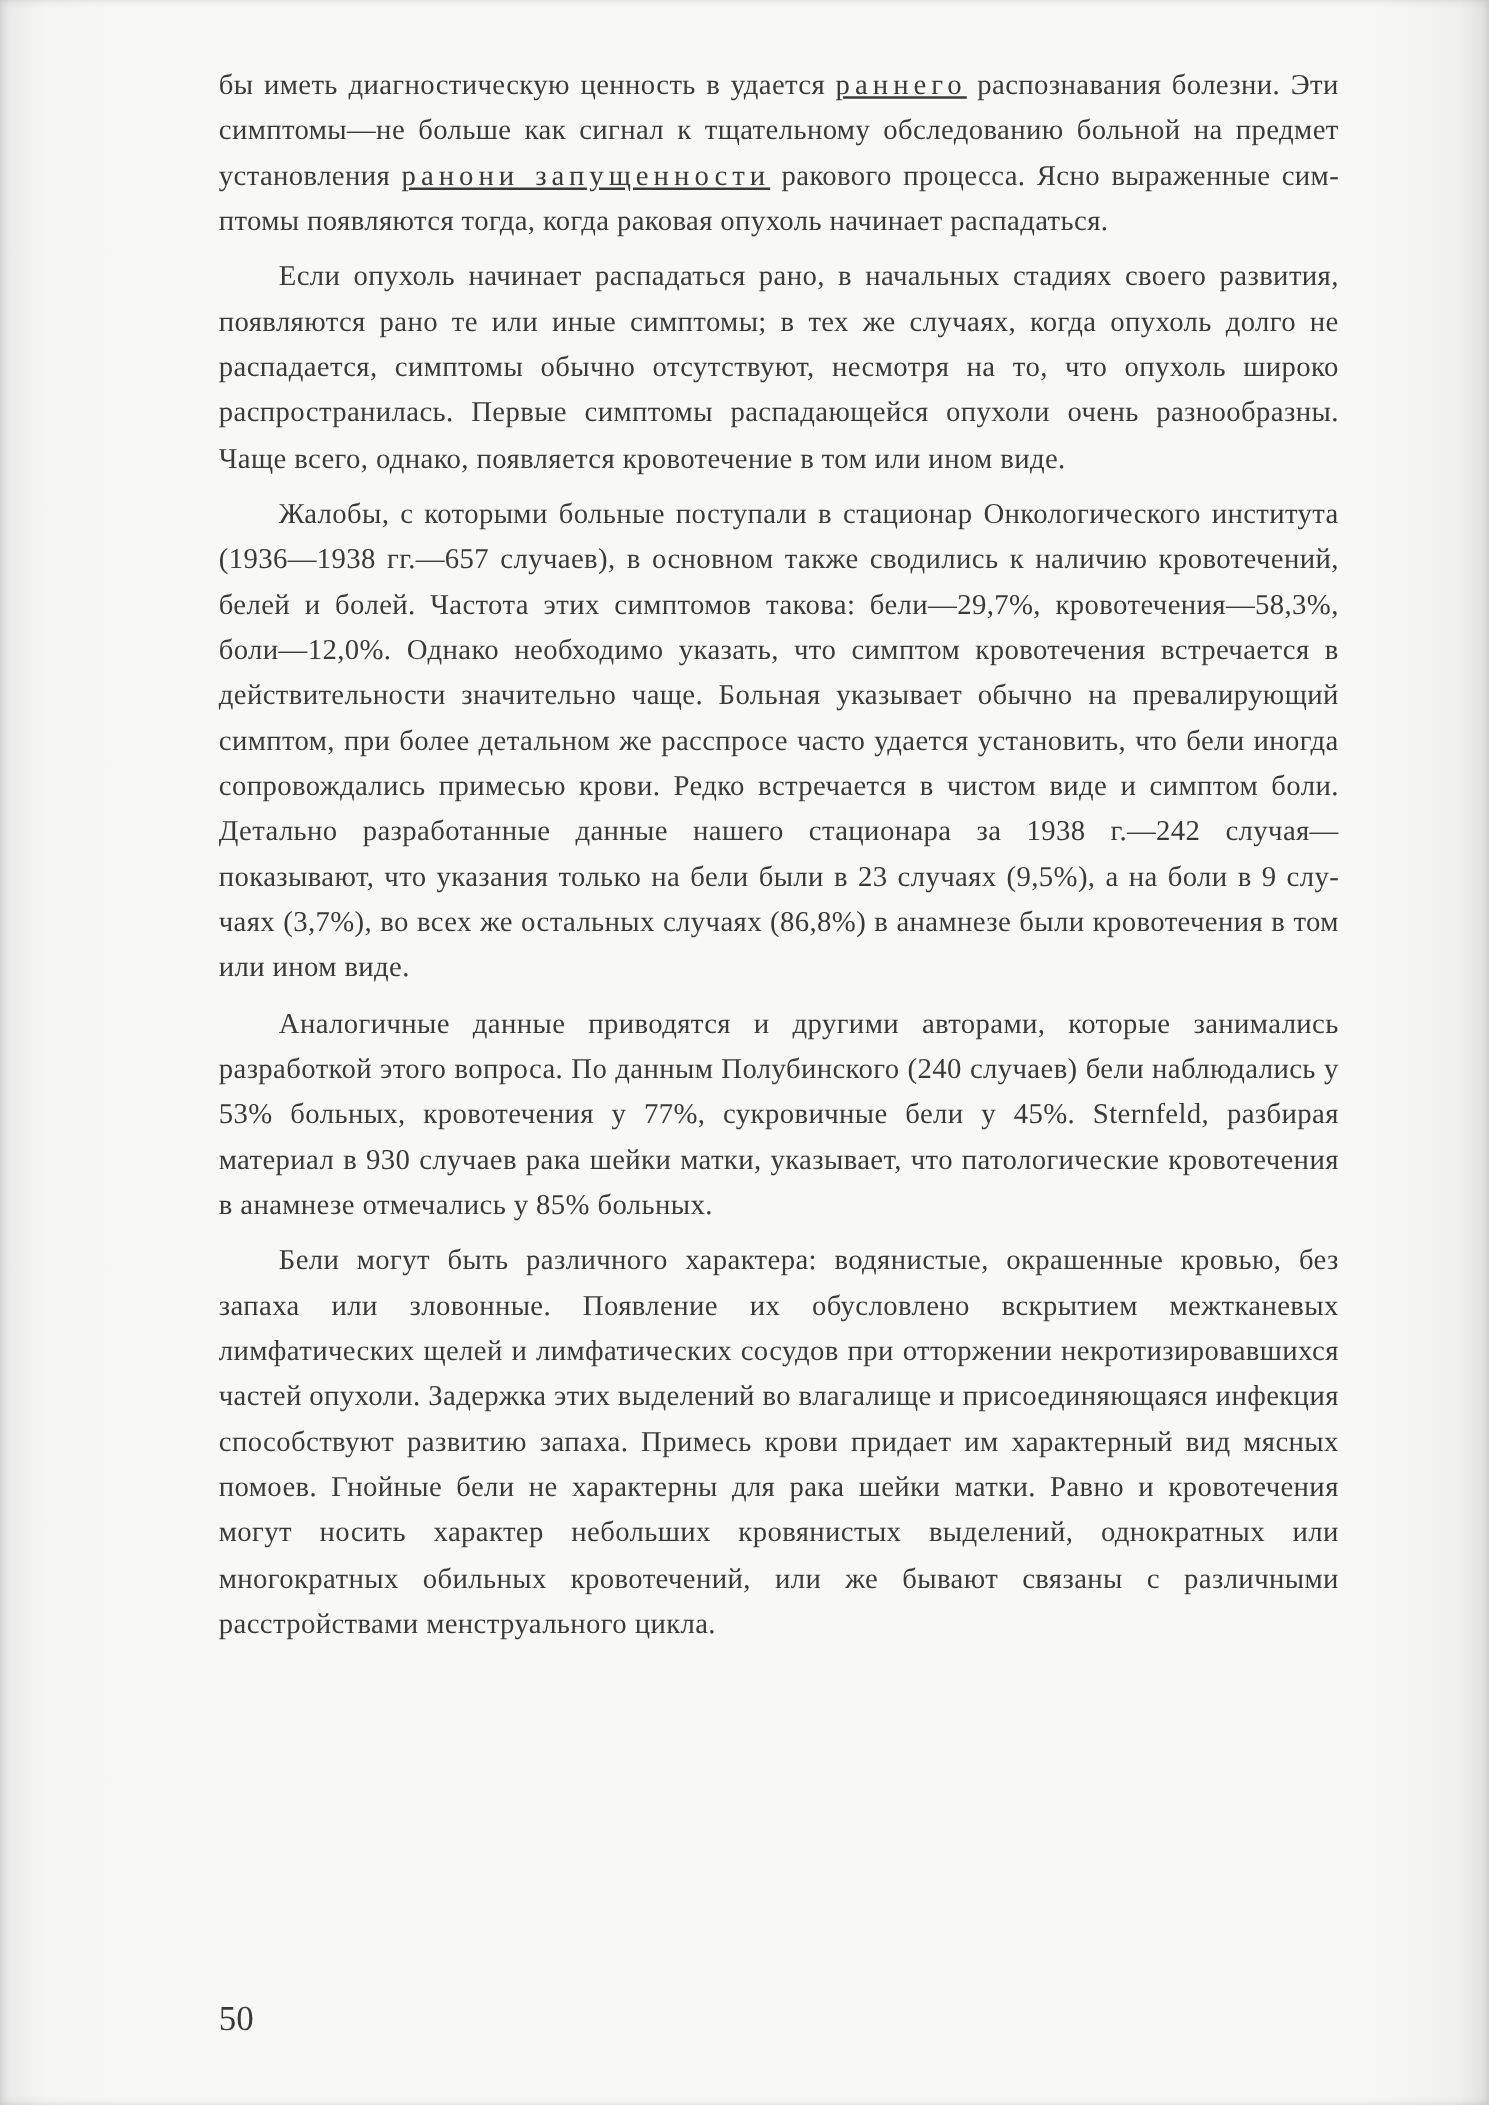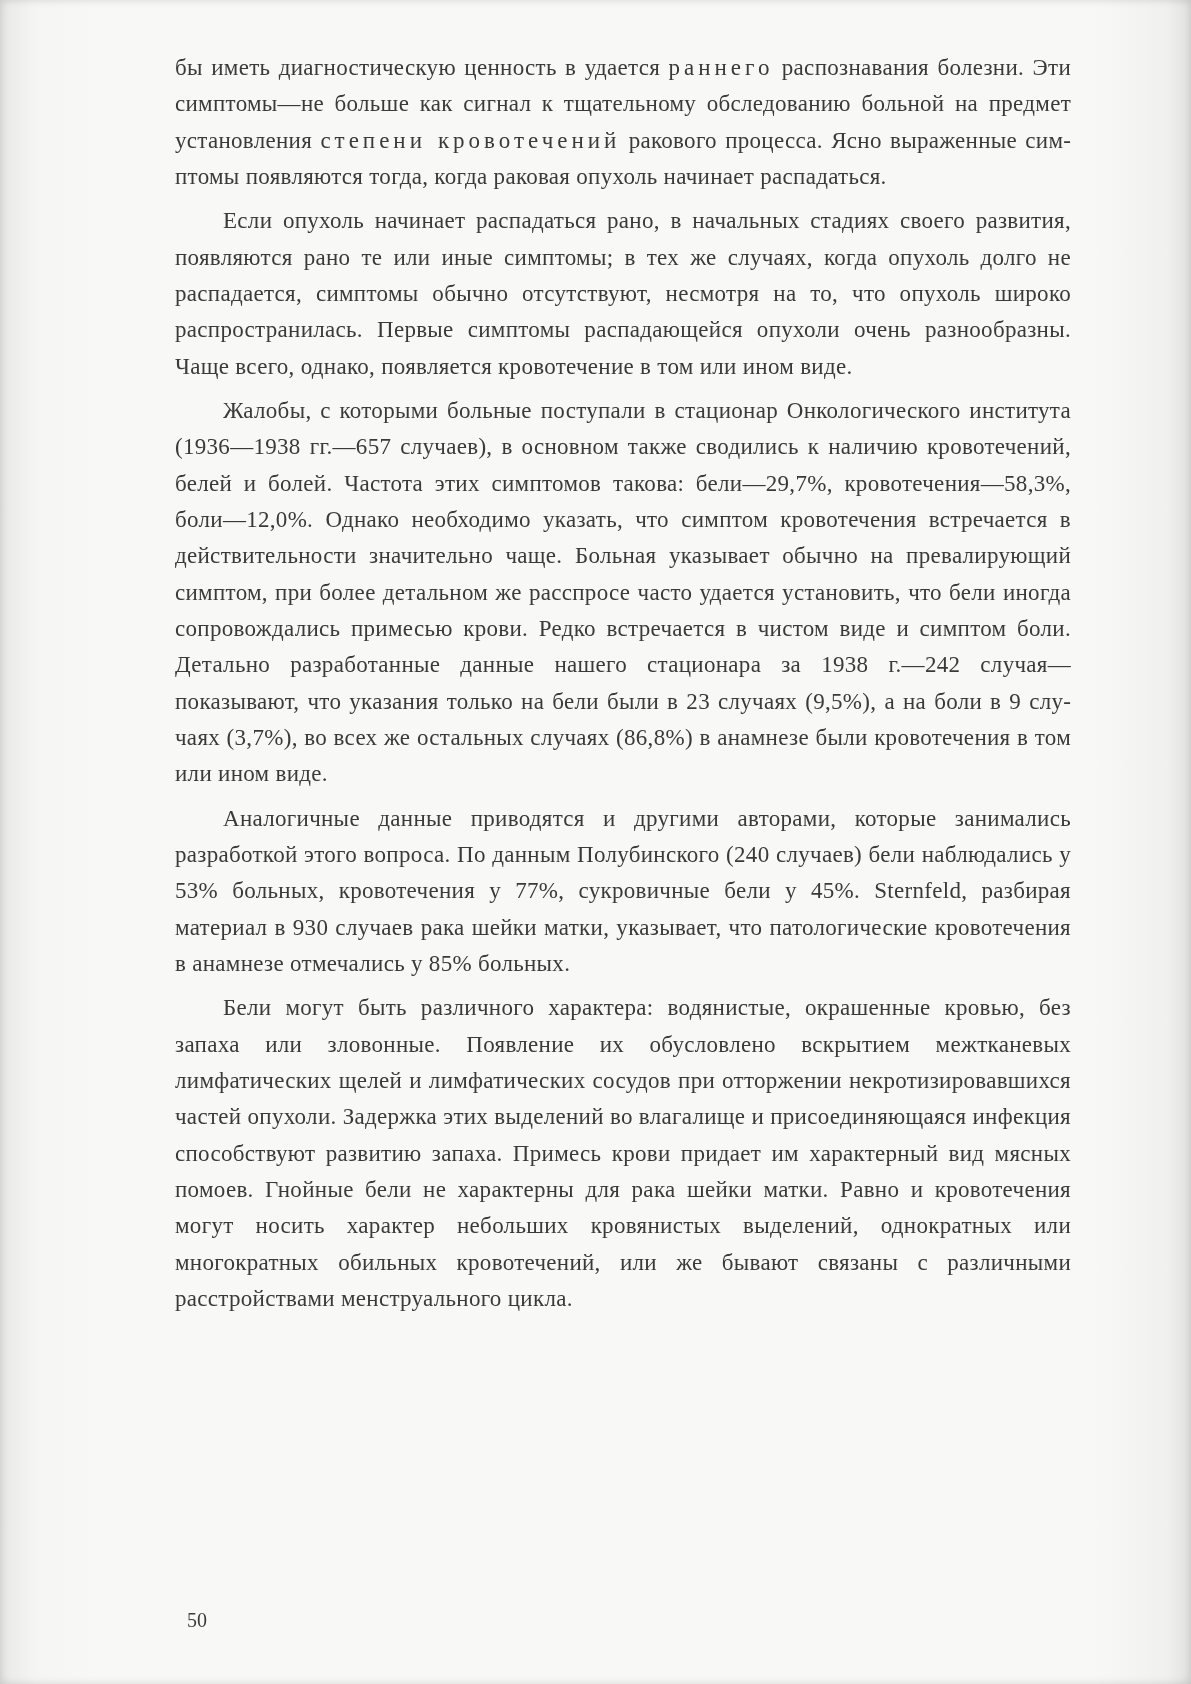--- a/index.html
+++ b/index.html
@@ -32,36 +32,36 @@
     .para {
       margin-bottom: 8px;
     }
     .para.indent {
       text-indent: 48px;
     }
     .page-number {
       position: absolute;
       bottom: 52px;
       left: 175px;
-      font-size: 20px;
+      font-size: 28px;
       color: #3a3a3a;
-      margin-left: 12px;
     }
     .spaced {
       letter-spacing: 4px;
+      text-decoration: underline;
     }
   </style>
 </head>
 <body>
 
 <div class="page">
   <div class="content">
 
     <p class="para">
-      <span>бы иметь диагностическую ценность в удается </span><span class="spaced">раннего</span><span> распо­знавания болезни. Эти симптомы—не больше как сигнал к тща­тельному обследованию больной на предмет установления </span><span class="spaced">степе­ни кровотечений</span><span> ракового процесса. Ясно выраженные сим­птомы появляются тогда, когда раковая опухоль начинает распа­даться.</span>
+      <span>бы иметь диагностическую ценность в удается </span><span class="spaced">раннего</span><span> распо­знавания болезни. Эти симптомы—не больше как сигнал к тща­тельному обследованию больной на предмет установления </span><span class="spaced">рано­ни запущенности</span><span> ракового процесса. Ясно выраженные сим­птомы появляются тогда, когда раковая опухоль начинает распа­даться.</span>
     </p>
 
     <p class="para indent">
       <span>Если опухоль начинает распадаться рано, в начальных стадиях своего развития, появляются рано те или иные сим­птомы; в тех же случаях, когда опухоль долго не распадается, сим­птомы обычно отсутствуют, несмотря на то, что опухоль широко распространилась. Первые симптомы распадающейся опухоли очень разнообразны. Чаще всего, однако, появляется кровоте­чение в том или ином виде.</span>
     </p>
 
     <p class="para indent">
       <span>Жалобы, с которыми больные поступали в стационар Онко­логического института (1936—1938 гг.—657 случаев), в основ­ном также сводились к наличию кровотечений, белей и болей. Частота этих симптомов такова: бели—29,7%, кровотечения—58,3%, боли—12,0%. Однако необходимо указать, что симптом кровотечения встречается в действительности значительно чаще. Больная указывает обычно на превалирующий симптом, при более детальном же расспросе часто удается установить, что бели иног­да сопровождались примесью крови. Редко встречается в чис­том виде и симптом боли. Детально разработанные данные нашего стационара за 1938 г.—242 случая—показывают, что указания только на бели были в 23 случаях (9,5%), а на боли в 9 слу­чаях (3,7%), во всех же остальных случаях (86,8%) в анамнезе были кровотечения в том или ином виде.</span>
     </p>
 

